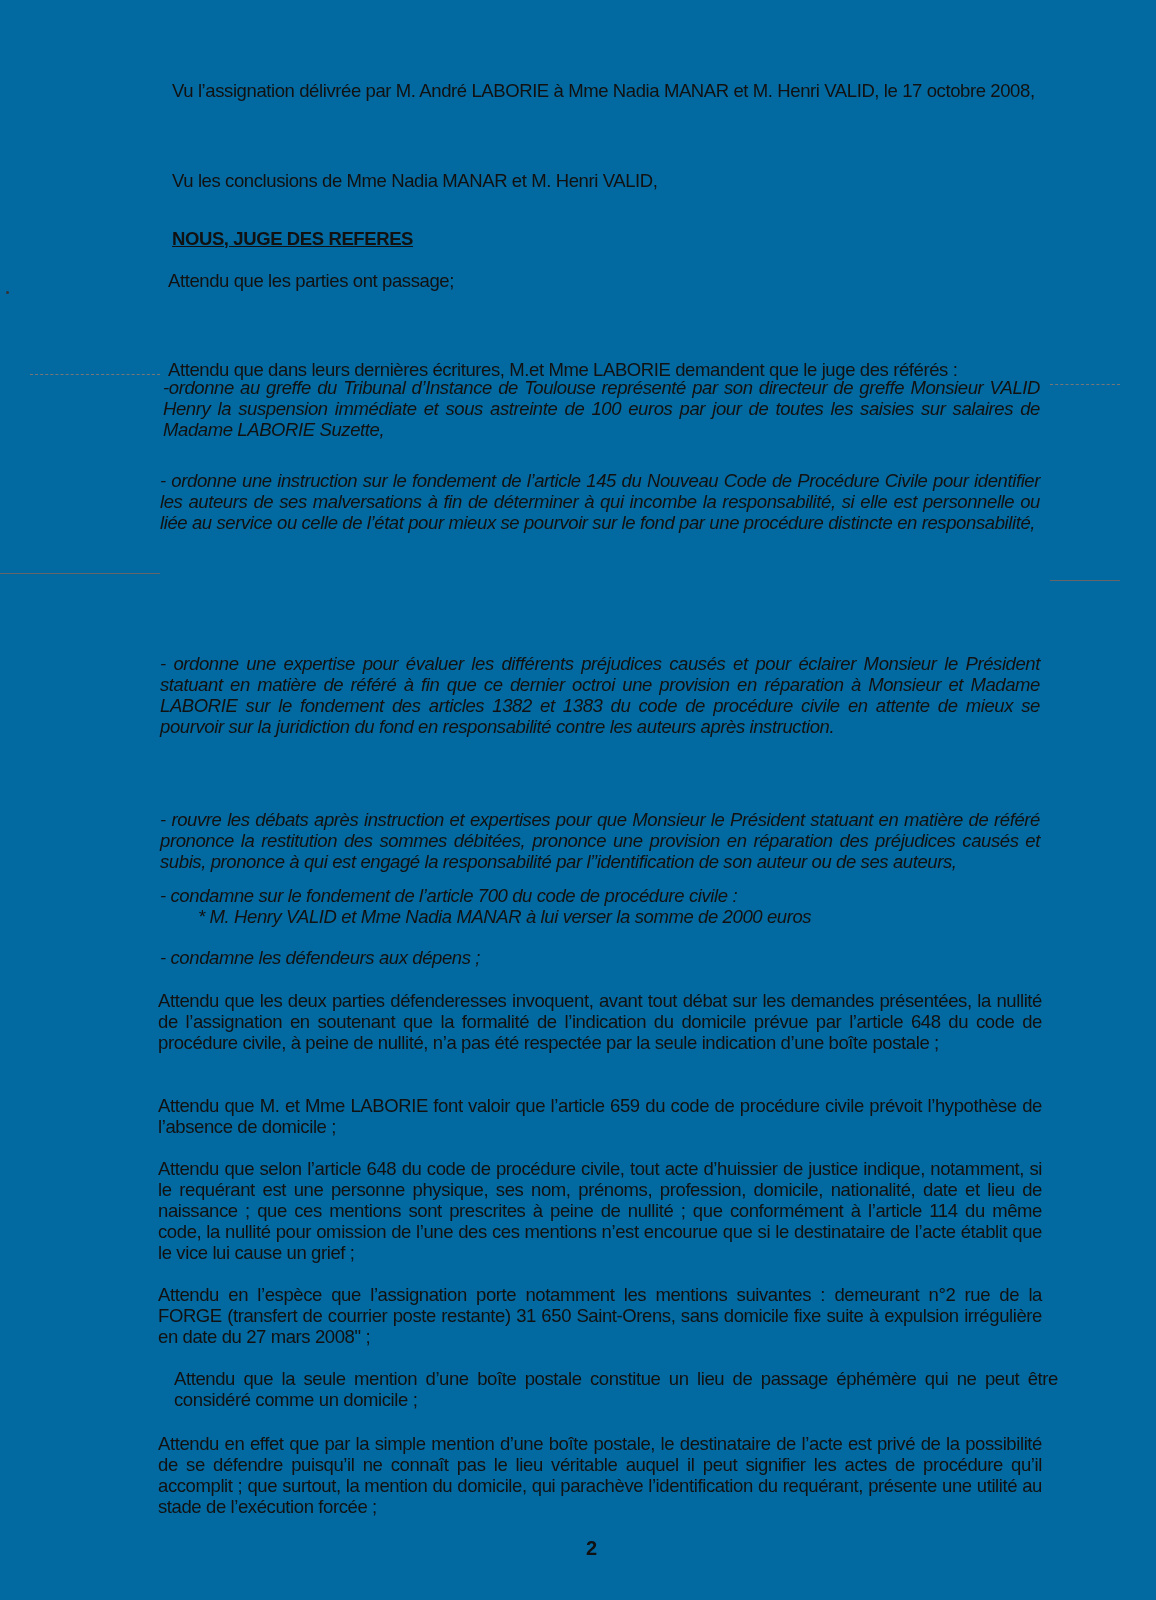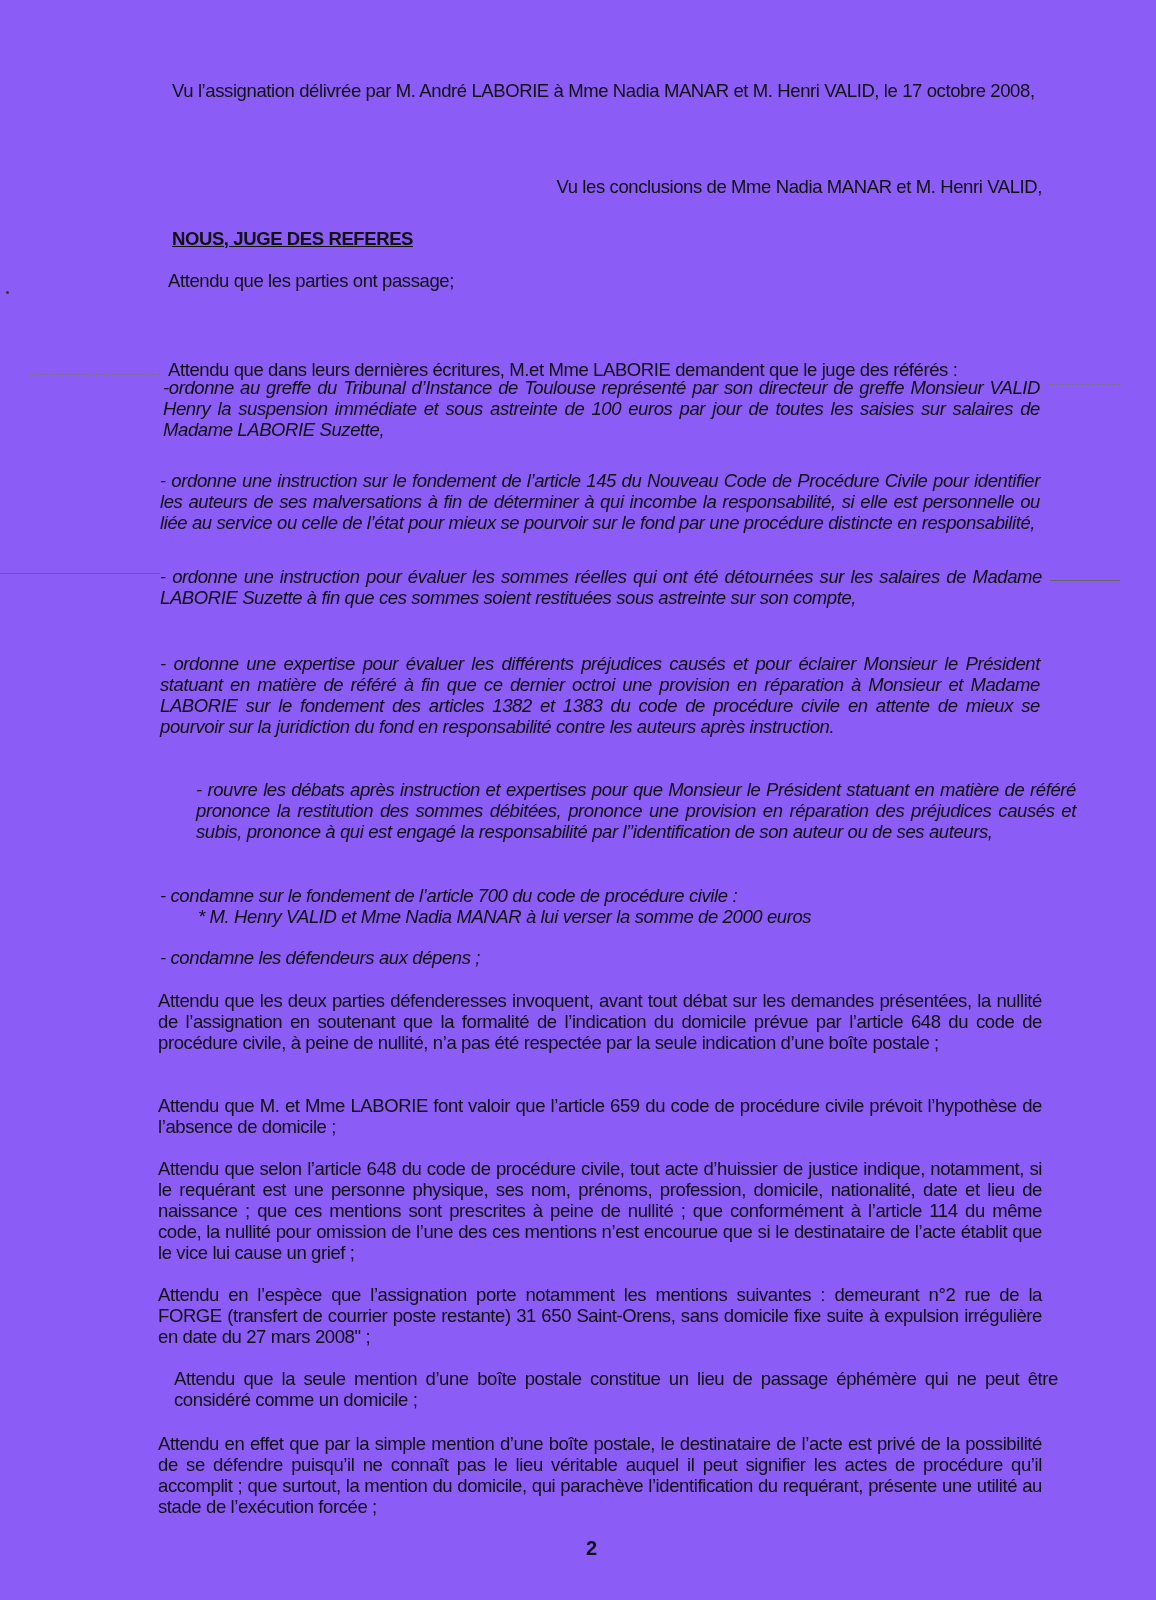--- a/index.html
+++ b/index.html
@@ -1,55 +1,54 @@
 <!DOCTYPE html>
 <html><head>
 <meta charset="utf-8">
 <style>
   html, body { margin: 0; padding: 0; background: #ffffff; }
   body { width: 1156px; height: 1600px; position: relative; overflow: hidden;
          font-family: "Liberation Sans", sans-serif; color: #111; }
-  .page { position: absolute; left: 0; top: 0; width: 1156px; height: 1600px; background: #8b5cf6; }
+  .page { position: absolute; left: 0; top: 0; width: 1156px; height: 1600px; background: #0369a1; }
   .p { position: absolute; font-size: 18.5px; line-height: 21px; margin: 0; letter-spacing: -0.4px; }
   .it { font-style: italic; }
   .j { text-align: justify; text-align-last: left; }
   .heading { font-weight: bold; text-decoration: underline; }
   .dash { position: absolute; border-top: 1px dashed #777; height: 0; }
   .solid { position: absolute; border-top: 1px solid #666; height: 0; }
   .dot { position: absolute; width: 3px; height: 3px; background: #333; border-radius: 50%; }
   .pagenum { position: absolute; font-weight: bold; font-size: 20px; }
 </style>
 </head>
 <body>
 
 <div class="page">
 
   <div class="dot" style="left:6px;top:291px;"></div>
 
   <p class="p" style="left:172px;top:80px;width:870px;">Vu l’assignation délivrée par M. André LABORIE à Mme Nadia MANAR et M. Henri VALID, le 17 octobre 2008,</p>
-  <p class="p" style="left:172px;top:176px;width:870px;text-align:right;">Vu les conclusions de Mme Nadia MANAR et M. Henri VALID,</p>
+  <p class="p" style="left:172px;top:170px;width:870px;">Vu les conclusions de Mme Nadia MANAR et M. Henri VALID,</p>
 
   <p class="p heading" style="left:172px;top:228px;">NOUS, JUGE DES REFERES</p>
 
   <p class="p" style="left:168px;top:270px;width:870px;">Attendu que les parties ont passage;</p>
   <p class="p" style="left:168px;top:315px;width:872px;margin-top:44px;">Attendu que dans leurs dernières écritures, M.et Mme LABORIE demandent que le juge des référés :</p>
 
   <div class="dash" style="left:30px;top:374px;width:130px;"></div>
   <div class="dash" style="left:1050px;top:384px;width:70px;"></div>
   <p class="p it j" style="left:163px;top:377px;width:877px;">-ordonne au greffe du Tribunal d’Instance de Toulouse représenté par son directeur de greffe Monsieur VALID Henry la suspension immédiate et sous astreinte de 100 euros par jour de toutes les saisies sur salaires de Madame LABORIE Suzette,</p>
 
   <p class="p it j" style="left:160px;top:470px;width:880px;">- ordonne une instruction sur le fondement de l’article 145 du Nouveau Code de Procédure Civile pour identifier les auteurs de ses malversations à fin de déterminer à qui incombe la responsabilité, si elle est personnelle ou liée au service ou celle de l’état pour mieux se pourvoir sur le fond par une procédure distincte en responsabilité,</p>
 
   <div class="solid" style="left:0px;top:573px;width:160px;"></div>
   <div class="solid" style="left:1050px;top:580px;width:70px;"></div>
-  <p class="p it j" style="left:160px;top:566px;width:882px;">- ordonne une instruction pour évaluer les sommes réelles qui ont été détournées sur les salaires de Madame LABORIE Suzette à fin que ces sommes soient restituées sous astreinte sur son compte,</p>
 
   <p class="p it j" style="left:160px;top:653px;width:880px;">- ordonne une expertise pour évaluer les différents préjudices causés et pour éclairer   Monsieur le Président statuant en matière de référé à fin que ce dernier octroi une provision en réparation à Monsieur et Madame LABORIE sur le fondement des articles 1382 et 1383 du code de procédure civile en attente de mieux se pourvoir sur la juridiction du fond en responsabilité contre les auteurs après instruction.</p>
 
-  <p class="p it j" style="left:160px;top:779px;width:880px;margin-left:36px;">- rouvre les débats après instruction et expertises pour que Monsieur le Président statuant en matière de référé prononce la restitution des sommes débitées, prononce une provision en réparation des préjudices causés et subis, prononce à qui est engagé la responsabilité par l’’identification de son auteur ou de ses auteurs,</p>
+  <p class="p it j" style="left:160px;top:809px;width:880px;">- rouvre les débats après instruction et expertises pour que Monsieur le Président statuant en matière de référé prononce la restitution des sommes débitées, prononce une provision en réparation des préjudices causés et subis, prononce à qui est engagé la responsabilité par l’’identification de son auteur ou de ses auteurs,</p>
 
   <p class="p it" style="left:160px;top:885px;width:880px;">- condamne sur le fondement de l’article 700 du code de procédure civile :</p>
   <p class="p it" style="left:198px;top:906px;width:842px;">*   M. Henry VALID et Mme Nadia MANAR à lui verser la somme de 2000 euros</p>
 
   <p class="p it" style="left:160px;top:947px;width:880px;">- condamne les défendeurs aux dépens ;</p>
 
   <p class="p j" style="left:158px;top:990px;width:884px;">Attendu que les deux  parties défenderesses invoquent, avant tout débat sur les demandes présentées,  la nullité de l’assignation  en soutenant que la formalité de l’indication du domicile prévue par l’article 648 du code de procédure civile, à peine de nullité, n’a pas été respectée par la seule indication d’une boîte postale ;</p>
 
   <p class="p j" style="left:158px;top:1095px;width:884px;">Attendu que M. et Mme LABORIE font  valoir que l’article 659 du code de procédure civile prévoit l’hypothèse de l’absence de domicile ;</p>
 

